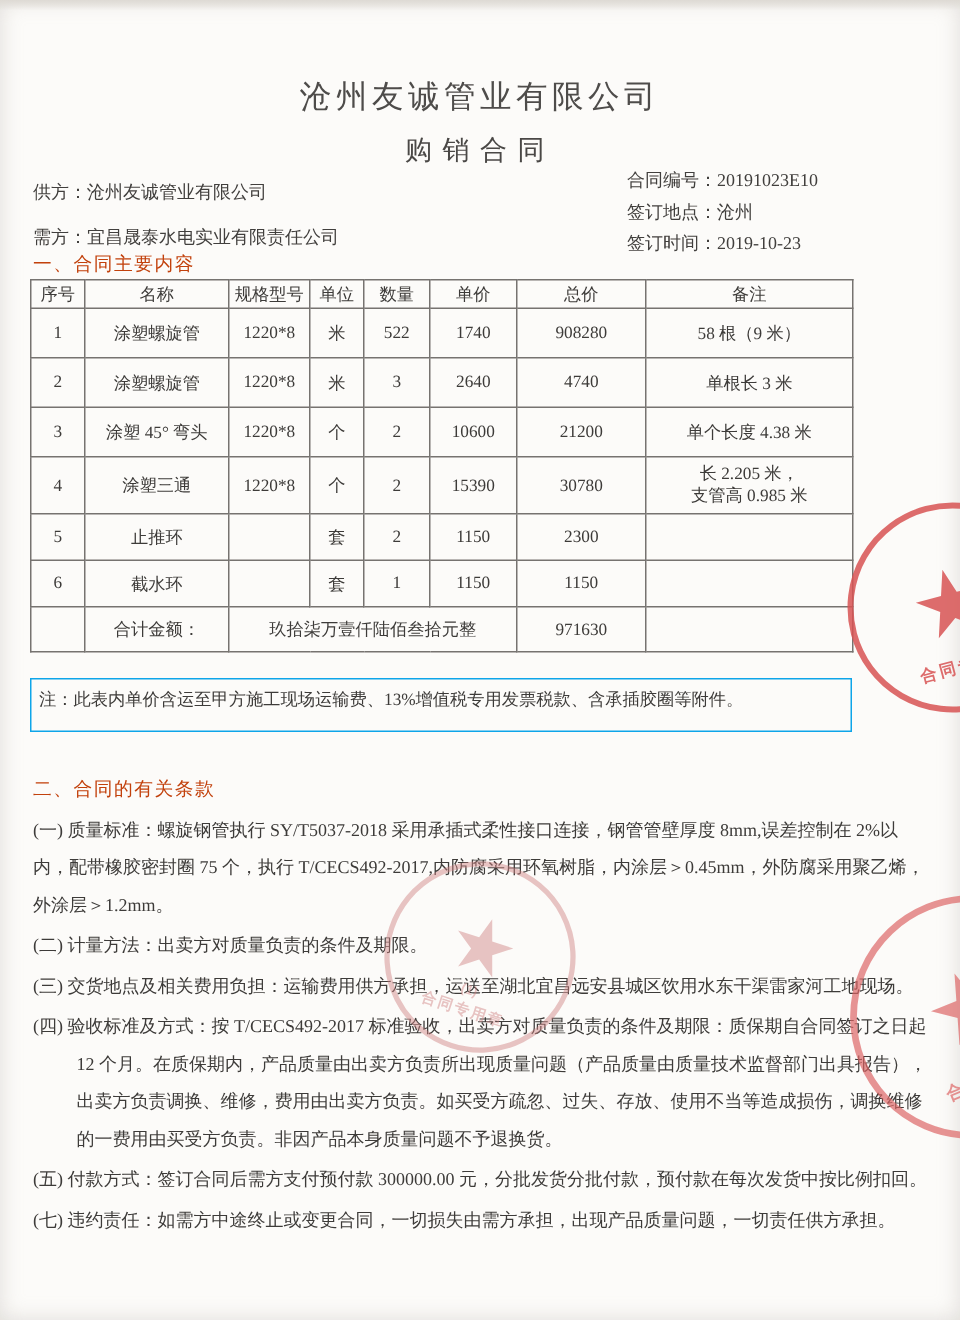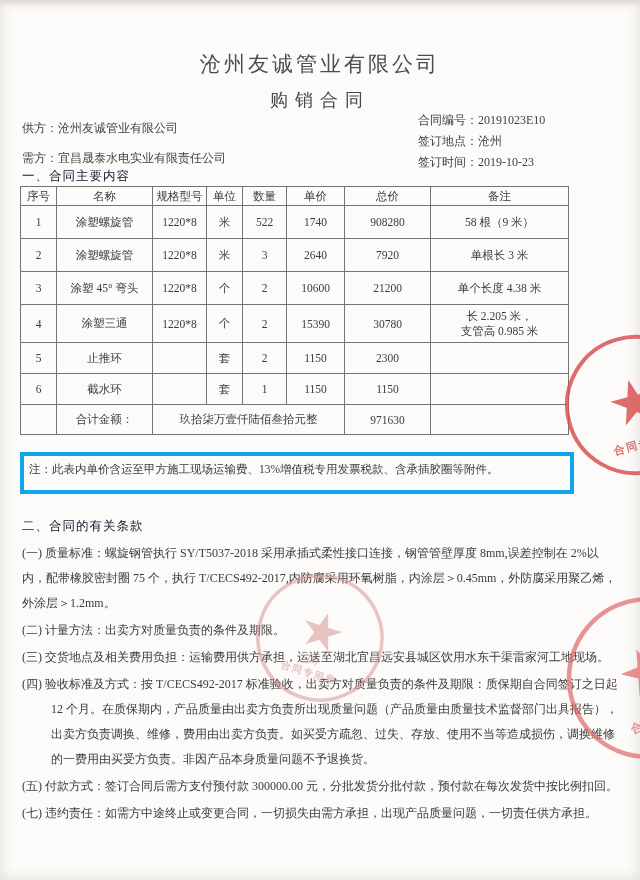--- a/index.html
+++ b/index.html
@@ -21,21 +21,21 @@
   .doc-title{
     position:absolute; top:88px; left:0; width:100%; text-align:center;
     font-size:18px; letter-spacing:7px; color:#4a4846;
   }
   .meta-line{ position:absolute; font-size:12px; color:#413f3d; white-space:nowrap; }
   .supplier-line{ left:22px; top:120px;text-align:right; }
   .buyer-line{ left:22px; top:150px; }
   .contract-no-line{ left:418px; top:112px; }
   .sign-place-line{ left:418px; top:133px; }
   .sign-date-line{ left:418px; top:154px; }
-  .sec-heading{ position:absolute; font-size:12.5px; color:#0f172a; letter-spacing:1px; }
+  .sec-heading{ position:absolute; font-size:12.5px; color:#c2410c; letter-spacing:1px; }
   .sec1-heading{ left:22px; top:168px; }
   .sec2-heading{ left:22px; top:518px; }
   .attachment-line{ position:absolute; left:22px; top:493px; font-size:12px; }
 
   table.main{
     position:absolute; left:20px; top:186px; border-collapse:collapse;
     table-layout:fixed; width:548px; font-size:11.5px; color:#3d3b39;
   }
   table.main td, table.main th{
     border:1px solid #767370; text-align:center; vertical-align:middle;
@@ -43,21 +43,21 @@
   }
   tr.hdr   { height:19px; }
   tr.r1,tr.r2,tr.r3 { height:33px; }
   tr.r4    { height:38px; }
   tr.r5,tr.r6 { height:31px; }
   tr.total { height:30px; }
   td.pre   { white-space:pre-line; line-height:15px; }
 
   .note-box{
     position:absolute; left:20px; top:452px; width:536px; height:24px;
-    border:4px solid #0ea5e9; font-size:11.5px; padding:6px 5px 4px 5px;
+    border:1px solid #0ea5e9; font-size:11.5px; padding:6px 5px 4px 5px;
     color:#3d3b39; white-space:nowrap;
   }
 
   .clauses{ position:absolute; left:22px; top:541px; width:598px; }
   .clause{
     margin:0 0 2px 0; font-size:12px; line-height:25px; color:#3d3b39;
     text-align:left;
   }
   .clause.hang{ padding-left:29px; text-indent:-29px; }
 
@@ -115,21 +115,21 @@
         <td>908280</td>
         <td>58 根（9 米）</td>
       </tr>
       <tr class="r2">
         <td>2</td>
         <td>涂塑螺旋管</td>
         <td>1220*8</td>
         <td>米</td>
         <td>3</td>
         <td>2640</td>
-        <td>7920</td>
+        <td>4740</td>
         <td>单根长 3 米</td>
       </tr>
       <tr class="r3">
         <td>3</td>
         <td>涂塑 45° 弯头</td>
         <td>1220*8</td>
         <td>个</td>
         <td>2</td>
         <td>10600</td>
         <td>21200</td>

